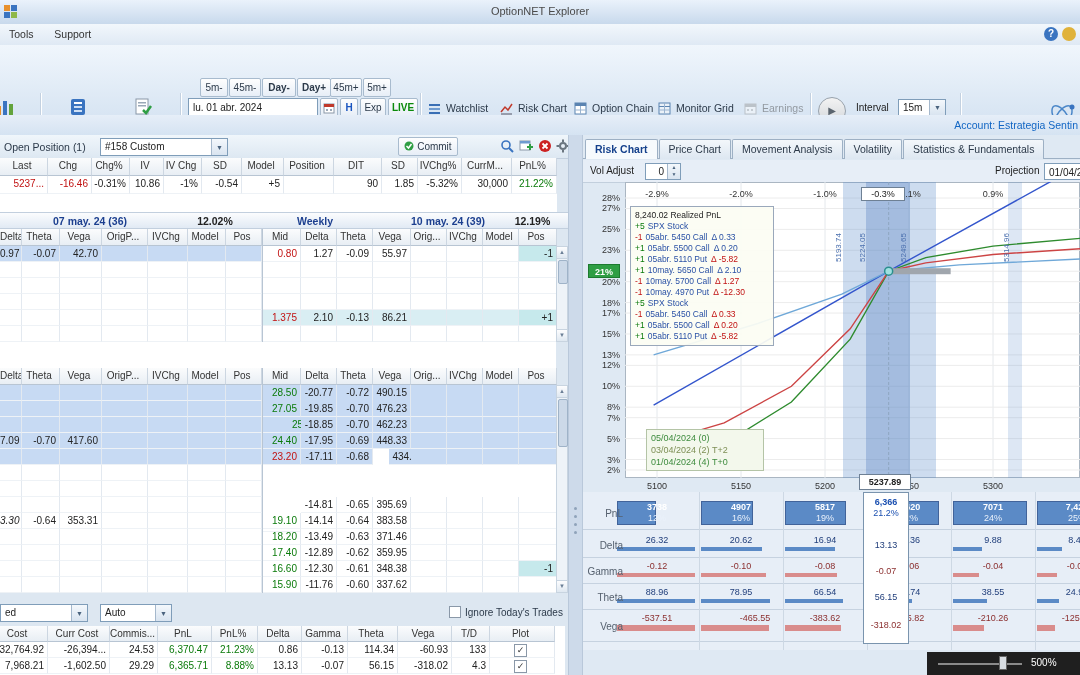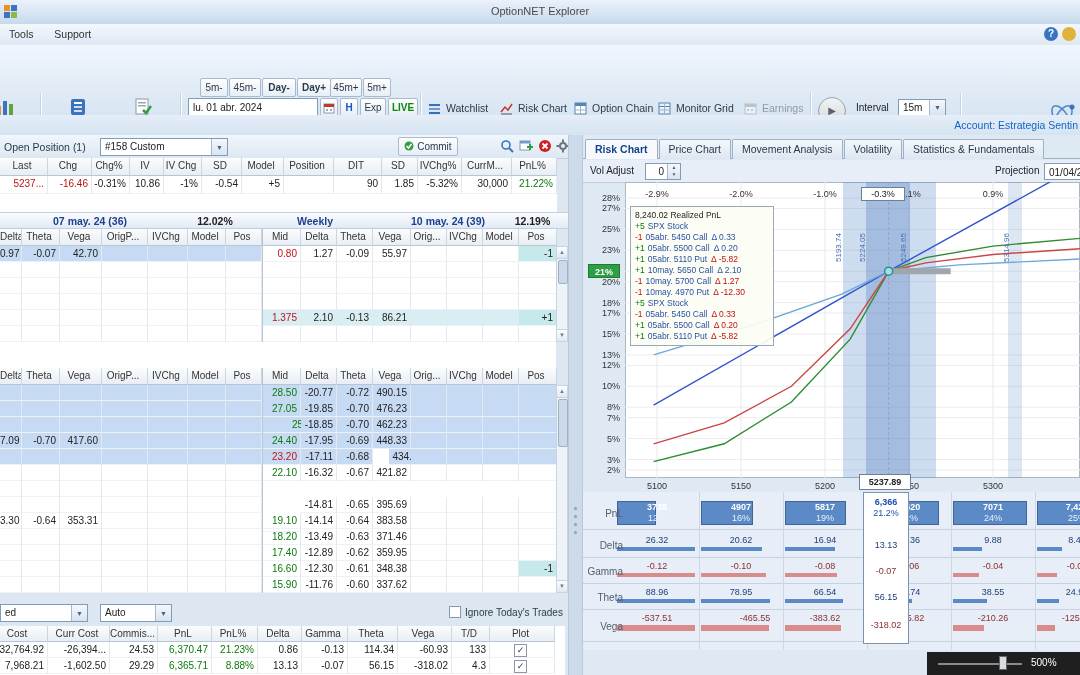--- a/index.html
+++ b/index.html
@@ -650,21 +650,21 @@
         <div class="trow tdata" style="top: 129px; height: 16px;">
           <div class="tcell" style="left: 0px; width: 22px; text-align: right;"></div>
           <div class="tcell" style="left: 22px; width: 38px; text-align: right;"></div>
           <div class="tcell" style="left: 60px; width: 42px; text-align: right;"></div>
           <div class="tcell" style="left: 102px; width: 46px; text-align: right;"></div>
           <div class="tcell" style="left: 148px; width: 40px; text-align: right;"></div>
           <div class="tcell" style="left: 188px; width: 38px; text-align: right;"></div>
           <div class="tcell" style="left: 226px; width: 36px; text-align: right;"></div>
         </div>
         <div class="trow tdata" style="top: 145px; height: 16px;">
-          <div class="tcell" style="left: 0px; width: 22px; text-align: left;">3.30</div>
+          <div class="tcell" style="left: 0px; width: 22px; text-align: left; font-style: italic;">3.30</div>
           <div class="tcell" style="left: 22px; width: 38px; text-align: right;">-0.64</div>
           <div class="tcell" style="left: 60px; width: 42px; text-align: right;">353.31</div>
           <div class="tcell" style="left: 102px; width: 46px; text-align: right;"></div>
           <div class="tcell" style="left: 148px; width: 40px; text-align: right;"></div>
           <div class="tcell" style="left: 188px; width: 38px; text-align: right;"></div>
           <div class="tcell" style="left: 226px; width: 36px; text-align: right;"></div>
         </div>
         <div class="trow tdata" style="top: 161px; height: 16px;">
           <div class="tcell" style="left: 0px; width: 22px; text-align: right;"></div>
           <div class="tcell" style="left: 22px; width: 38px; text-align: right;"></div>
@@ -751,30 +751,20 @@
           <div class="tcell" style="left: 148px; width: 36px; text-align: right;"></div>
           <div class="tcell" style="left: 184px; width: 36px; text-align: right;"></div>
           <div class="tcell" style="left: 220px; width: 36px; text-align: right;"></div>
           <div class="tcell" style="left: 256px; width: 38px; text-align: right;"></div>
         </div>
         <div class="trow tdata sel" style="top: 81px; height: 16px;">
           <div class="tcell red" style="left: 0px; width: 38px; text-align: right;">23.20</div>
           <div class="tcell" style="left: 38px; width: 36px; text-align: right;">-17.11</div>
           <div class="tcell" style="left: 74px; width: 36px; text-align: right;">-0.68</div>
           <div class="tcell" style="left: 126px; width: 38px; text-align: right;">434.87</div>
-          <div class="tcell" style="left: 148px; width: 36px; text-align: right;"></div>
-          <div class="tcell" style="left: 184px; width: 36px; text-align: right;"></div>
-          <div class="tcell" style="left: 220px; width: 36px; text-align: right;"></div>
-          <div class="tcell" style="left: 256px; width: 38px; text-align: right;"></div>
-        </div>
-        <div class="trow tdata" style="top: 97px; height: 16px;">
-          <div class="tcell green" style="left: 0px; width: 38px; text-align: right;">22.10</div>
-          <div class="tcell" style="left: 38px; width: 36px; text-align: right;">-16.32</div>
-          <div class="tcell" style="left: 74px; width: 36px; text-align: right;">-0.67</div>
-          <div class="tcell" style="left: 110px; width: 38px; text-align: right;">421.82</div>
           <div class="tcell" style="left: 148px; width: 36px; text-align: right;"></div>
           <div class="tcell" style="left: 184px; width: 36px; text-align: right;"></div>
           <div class="tcell" style="left: 220px; width: 36px; text-align: right;"></div>
           <div class="tcell" style="left: 256px; width: 38px; text-align: right;"></div>
         </div>
         <div class="trow tdata" style="top: 129px; height: 16px;">
           <div class="tcell red" style="left: 0px; width: 38px; text-align: right; margin-top: 32px;">20.00</div>
           <div class="tcell" style="left: 38px; width: 36px; text-align: right;">-14.81</div>
           <div class="tcell" style="left: 74px; width: 36px; text-align: right;">-0.65</div>
           <div class="tcell" style="left: 110px; width: 38px; text-align: right;">395.69</div>
@@ -997,20 +987,25 @@
       <div><span class="q g">+1</span><span class="d">05abr. 5500 Call</span><span class="dl blue">Δ 0.20</span></div>
       <div><span class="q g">+1</span><span class="d">05abr. 5110 Put</span><span class="dl red">Δ -5.82</span></div>
       <div><span class="q g">+1</span><span class="d">10may. 5650 Call</span><span class="dl blue">Δ 2.10</span></div>
       <div><span class="q r">-1</span><span class="d">10may. 5700 Call</span><span class="dl red">Δ 1.27</span></div>
       <div><span class="q r">-1</span><span class="d">10may. 4970 Put</span><span class="dl red">Δ -12.30</span></div>
       <div><span class="q g">+5</span><span class="d">SPX Stock</span></div>
       <div><span class="q r">-1</span><span class="d">05abr. 5450 Call</span><span class="dl red">Δ 0.33</span></div>
       <div><span class="q g">+1</span><span class="d">05abr. 5500 Call</span><span class="dl red">Δ 0.20</span></div>
       <div><span class="q g">+1</span><span class="d">05abr. 5110 Put</span><span class="dl red">Δ -5.82</span></div>
     </div>
+  <div class="datebox" id="datebox">
+      <div class="g">05/04/2024 (0)</div>
+      <div class="o">03/04/2024 (2) T+2</div>
+      <div class="g">01/04/2024 (4) T+0</div>
+    </div>
 
   <div class="greeks" id="greeks">
       <div class="growband" style="position: absolute; top: 37px; height: 1px;"></div>
       <div class="growband" style="position: absolute; top: 65px; height: 1px;"></div>
       <div class="growband" style="position: absolute; top: 91px; height: 1px;"></div>
       <div class="growband" style="position: absolute; top: 117px; height: 1px;"></div>
       <div class="growband" style="position: absolute; top: 149px; height: 1px;"></div>
       <div class="gline" style="position: absolute; left: 116px;"></div>
       <div class="gline" style="position: absolute; left: 200px;"></div>
       <div class="gline" style="position: absolute; left: 284px;"></div>

